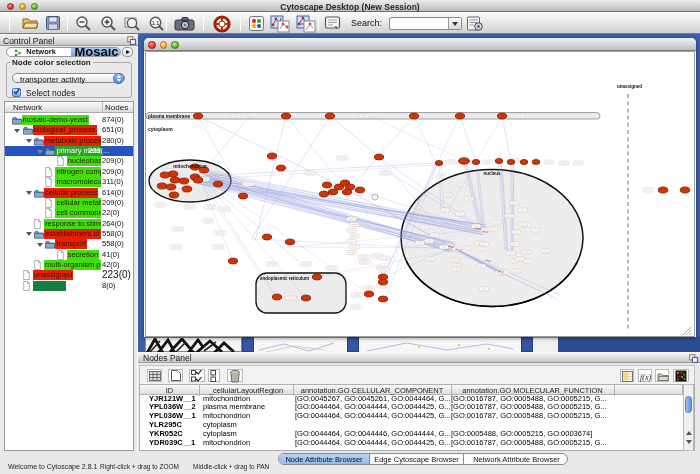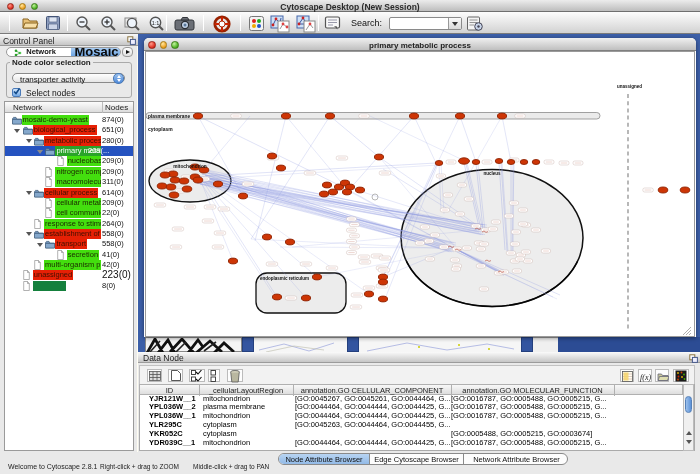--- a/index.html
+++ b/index.html
@@ -133,21 +133,20 @@
   </div>
   <div class="abs" style="left:383px;top:303px;width:12px;height:15px;background:#3455a0;border:1px solid #24407e"></div>
   <div class="abs" style="left:395px;top:303px;width:25px;height:15px;background:#f0f0f0;border-top:1px solid #999"></div>
   <div class="abs" style="left:420px;top:303px;width:142px;height:15px;background:#2c4c94"></div>
 
   <div class="abs" style="left:6px;top:4px;width:552px;height:299px;border-radius:5px 5px 0 0;box-shadow:0 1px 4px rgba(0,0,0,0.45);background:#fff">
     <div class="abs" style="left:0;top:0;width:552px;height:13px;border-radius:5px 5px 0 0;background:linear-gradient(#f0f0f0,#bfbfbf);border-bottom:1px solid #7f7f7f">
       <div class="abs" style="left:4px;top:3px;width:7.5px;height:7.5px;border-radius:50%;background:radial-gradient(circle at 35% 30%,#ff9a8a,#e3392b 60%,#a31306);border:0.5px solid #9a2318"></div>
       <div class="abs" style="left:15.5px;top:3px;width:7.5px;height:7.5px;border-radius:50%;background:radial-gradient(circle at 35% 30%,#ffe9a0,#f0a72e 60%,#bd7a00);border:0.5px solid #a87b14"></div>
       <div class="abs" style="left:27px;top:3px;width:7.5px;height:7.5px;border-radius:50%;background:radial-gradient(circle at 35% 30%,#c4f2a0,#57ba2e 60%,#2e7d0a);border:0.5px solid #3d7d1a"></div>
-      <div class="abs" style="left:0;top:2.5px;width:552px;text-align:center;font-size:8px;font-weight:bold;color:#222">primary metabolic process</div>
     </div>
     <svg class="abs" style="left:1px;top:13px" width="550" height="286" viewBox="0 0 550 286">
 <rect x="1" y="61.5" width="454" height="6.5" rx="3.2" fill="#ebebeb" stroke="#8a8a8a" stroke-width="0.8"></rect>
 <text x="3" y="67" font-size="4.8" font-weight="bold" fill="#111">plasma membrane</text>
 <text x="3" y="80" font-size="5" font-weight="bold" fill="#111">cytoplasm</text>
 <ellipse cx="45" cy="130" rx="41" ry="21" fill="#ececec" stroke="#111" stroke-width="1.4"></ellipse>
 <ellipse cx="347" cy="187" rx="91" ry="68.5" fill="#ededed" stroke="#111" stroke-width="1.5"></ellipse>
 <path d="M 261.5 210.4 A 91 68.5 0 0 0 432.5 210.4" fill="none" stroke="#000" stroke-width="1.4" opacity="0.8"></path>
 <rect x="111" y="222" width="90" height="40" rx="11" fill="#ececec" stroke="#111" stroke-width="1.3"></rect>
 <text x="472" y="37" font-size="4.5" font-weight="bold" fill="#111">unassigned</text>
@@ -873,21 +872,21 @@
           </svg>
           <div style="position:absolute;left:27.8px;top:0;width:68.7px;height:10px;overflow:hidden;line-height:0"><span style="vertical-align:top;background:#15803d;color:#1c2a00;font-size:7.5px;line-height:10px;padding:12px 1px;white-space:nowrap;display:inline-block">Overview</span></div>
           <span style="position:absolute;left:97px;top:0;color:#111;font-size:7.5px;line-height:10px;white-space:nowrap">8(0)</span>
         </div>
     </div>
   </div>
 </div>
 
 <div class="abs" style="left:138px;top:352px;width:562px;height:113px;background:#e9e9e9">
   <div class="abs" style="left:0;top:0;width:562px;height:11px;background:linear-gradient(#fafafa,#c6c6c6);border-bottom:1px solid #9b9b9b">
-    <span style="position:absolute;left:5px;top:1px;font-size:8.5px;color:#222">Data Node</span>
+    <span style="position:absolute;left:5px;top:1px;font-size:8.5px;color:#222">Nodes Panel</span>
     <svg style="position:absolute;left:551px;top:1.5px" width="9" height="9" viewBox="0 0 9 9">
         <rect x="0.8" y="0.8" width="5" height="5" fill="#fff" stroke="#8a7340" stroke-width="1"></rect>
         <rect x="3.4" y="3.4" width="5" height="5" fill="#eef" stroke="#46598a" stroke-width="1"></rect>
       </svg>
   </div>
 </div>
 <div class="abs" style="left:139px;top:365px;width:556px;height:20px;background:#f2f2f2;border:1px solid #c2c2c2"></div>
 <div style="position:absolute;left:147px;top:369px;width:15px;height:13px;background:#fdfdfd;border:1px solid #bbb"></div>
 <div style="position:absolute;left:168px;top:369px;width:15px;height:13px;background:#fdfdfd;border:1px solid #bbb"></div>
 <div style="position:absolute;left:189px;top:369px;width:16px;height:13px;background:#fdfdfd;border:1px solid #bbb"></div>
@@ -965,25 +964,25 @@
   </div>
 <div style="position:absolute;left:139px;top:412.1px;width:544px;height:8.8px;font-size:7.5px;line-height:8.8px;color:#000;overflow:hidden">
     <span style="position:absolute;left:10px;font-weight:bold">YPL036W__1</span>
     <span style="position:absolute;left:64px">mitochondrion</span>
     <span style="position:absolute;left:156px">[GO:0044464, GO:0044444, GO:0044425, G...</span>
     <span style="position:absolute;left:312px">[GO:0016787, GO:0005488, GO:0005215, G...</span>
   </div>
 <div style="position:absolute;left:139px;top:420.9px;width:544px;height:8.8px;font-size:7.5px;line-height:8.8px;color:#000;overflow:hidden">
     <span style="position:absolute;left:10px;font-weight:bold">YLR295C</span>
     <span style="position:absolute;left:64px">cytoplasm</span>
-    <span style="position:absolute;left:156px">[GO:0045263, GO:0044464, GO:0044455, G...</span>
   </div>
 <div style="position:absolute;left:139px;top:429.7px;width:544px;height:8.8px;font-size:7.5px;line-height:8.8px;color:#000;overflow:hidden">
     <span style="position:absolute;left:10px;font-weight:bold">YKR052C</span>
     <span style="position:absolute;left:64px">cytoplasm</span>
+    <span style="position:absolute;left:156px">[GO:0044464, GO:0044446, GO:0044444, G...</span>
     <span style="position:absolute;left:312px">[GO:0005488, GO:0005215, GO:0003674]</span>
   </div>
 <div style="position:absolute;left:139px;top:438.5px;width:544px;height:8.8px;font-size:7.5px;line-height:8.8px;color:#000;overflow:hidden">
     <span style="position:absolute;left:10px;font-weight:bold">YDR039C__1</span>
     <span style="position:absolute;left:64px">mitochondrion</span>
     <span style="position:absolute;left:156px">[GO:0044464, GO:0044444, GO:0044425, G...</span>
     <span style="position:absolute;left:312px">[GO:0016787, GO:0005488, GO:0005215, G...</span>
   </div>
 
 <div class="abs" style="left:683px;top:384px;width:11px;height:67px;background:#f0f0f0;border:1px solid #bbb">

